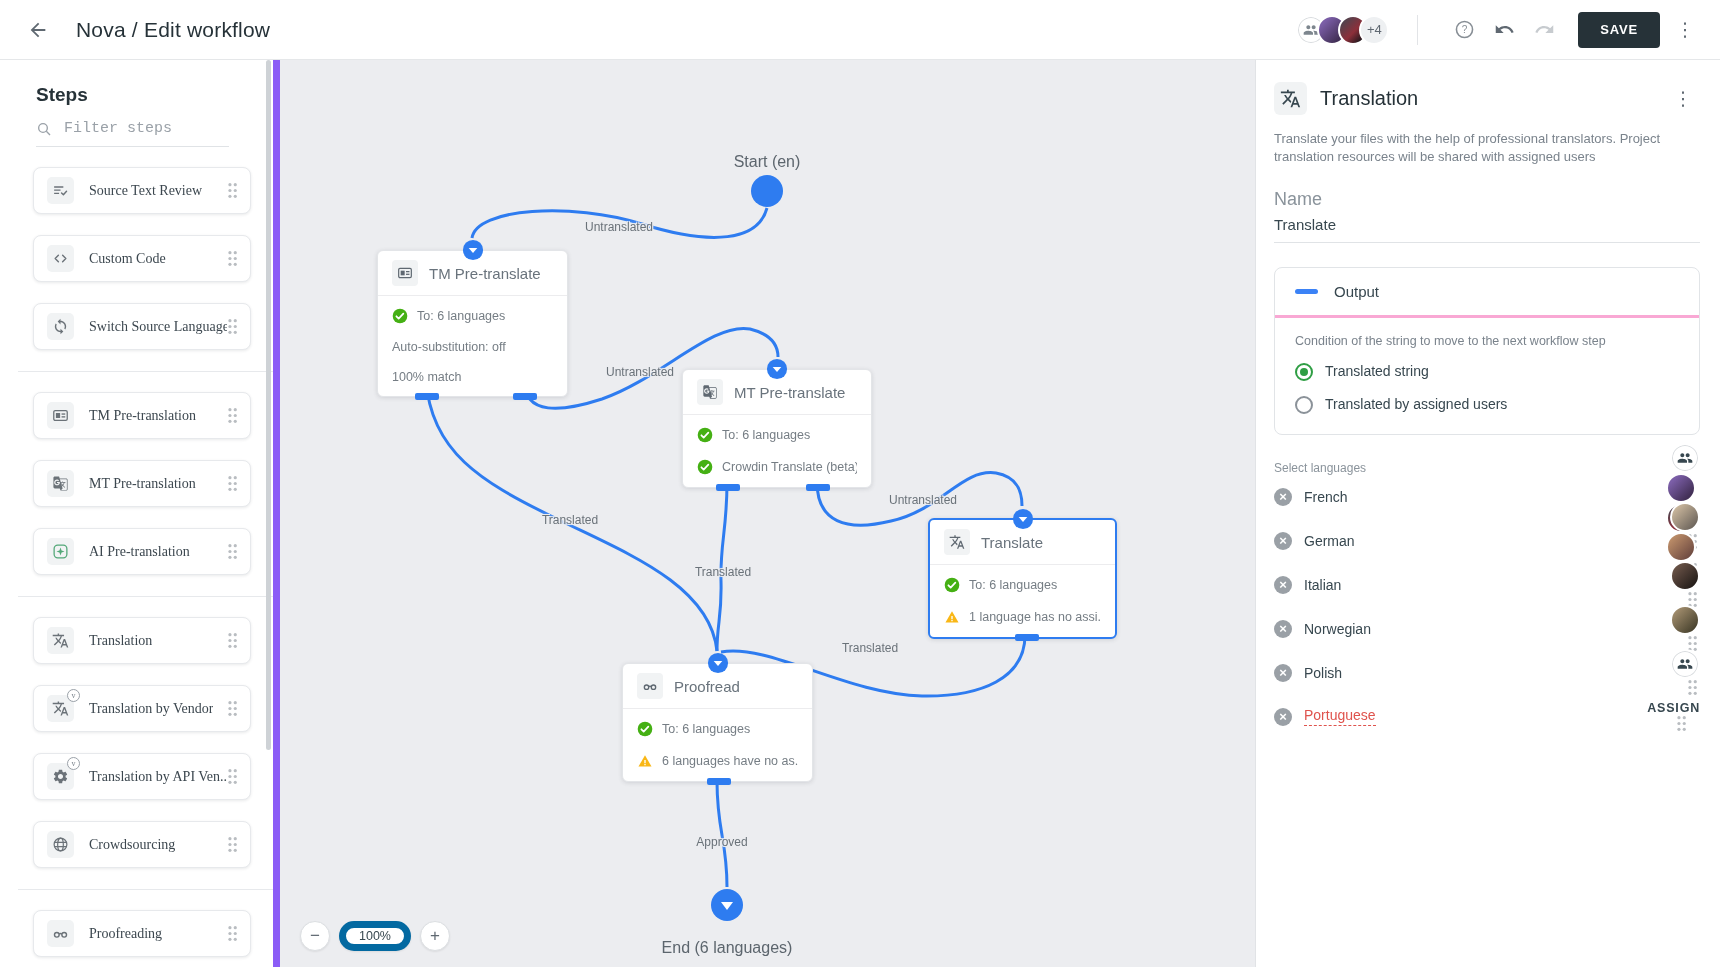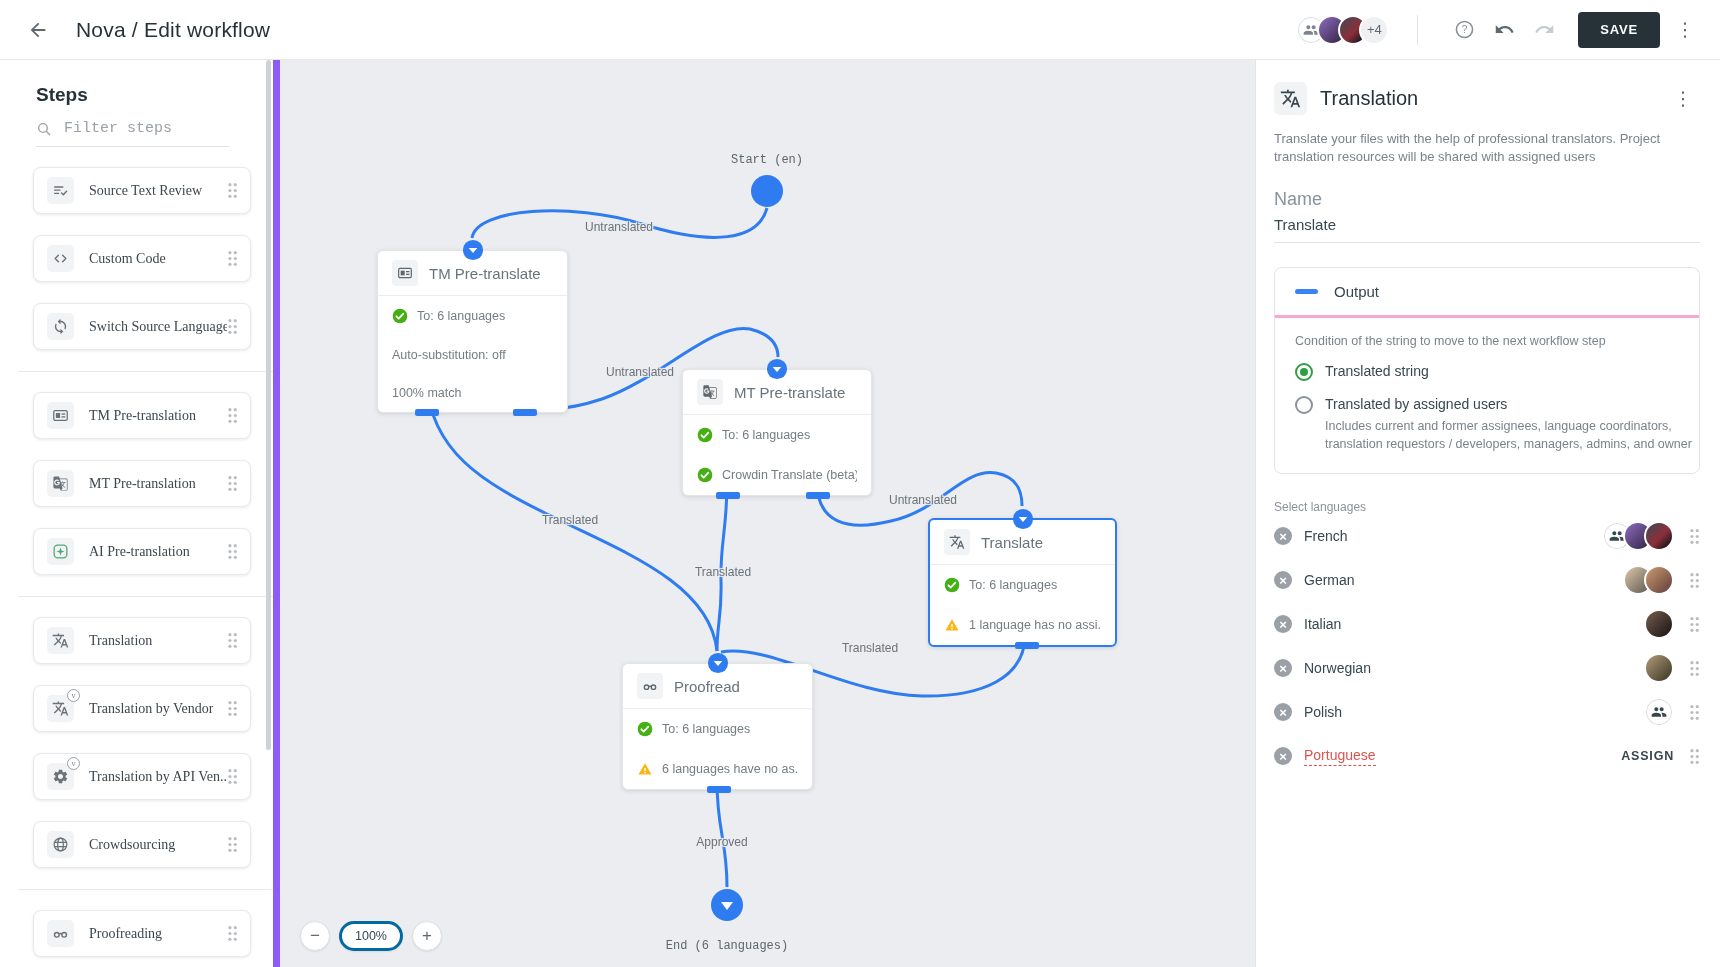--- a/index.html
+++ b/index.html
@@ -59,35 +59,35 @@
   .edge-label { position:absolute; transform:translate(-50%,-50%); font-size:12px; color:#6a7279; white-space:nowrap;
                 text-shadow:-1px -1px 0 #ecedf0,1px -1px 0 #ecedf0,-1px 1px 0 #ecedf0,1px 1px 0 #ecedf0,0 0 5px #ecedf0; }
   .flow-card { position:absolute; background:#fff; border:1px solid #e3e5e8; border-radius:6px;
                box-shadow:0 1px 4px rgba(55,65,75,.16); }
   .flow-card.selected { border:2px solid #2e7cf0; }
   .card-head { display:flex; align-items:center; padding:9px 14px; border-bottom:1px solid #ececee; }
   .nicon { width:26px; height:26px; border-radius:4px; background:#f1f3f4; display:flex; align-items:center; justify-content:center; flex:none; }
   .nicon svg { width:16px; height:16px; fill:#5f6871; color:#5f6871; }
   .ntitle { font-size:15px; color:#69737c; margin-left:11px; white-space:nowrap; }
   .card-body { padding:10px 14px 12px; }
-  .nrow { display:flex; align-items:center; margin-top:24px; }
+  .nrow { display:flex; align-items:center; margin-top:16px; }
   .nrow:first-child { margin-top:2px; }
   .nrow .sicon { width:16px; height:16px; margin-right:9px; flex:none; display:flex; }
   .nrow .sicon svg { width:16px; height:16px; }
   .nrow span.txt { font-size:12.5px; color:#757d84; white-space:nowrap; overflow:hidden; }
   .in-conn { position:absolute; top:-12px; left:50%; transform:translateX(-50%); width:22px; height:22px; z-index:3; }
   .out-conn { position:absolute; bottom:-4px; width:24px; height:7px; background:#2e7cf0; border-radius:2px; }
   .terminal { position:absolute; width:32px; height:32px; border-radius:50%; background:#2e7cf0; display:flex; align-items:center; justify-content:center; }
   .terminal .tri { width:0; height:0; border-left:6px solid transparent; border-right:6px solid transparent; border-top:8px solid #fff; margin-top:2px; }
-  .term-label { position:absolute; font-size:12px; color:#5c656d; text-align:center; white-space:nowrap; transform:translateX(-50%);
-                text-shadow:-1px -1px 0 #ecedf0,1px -1px 0 #ecedf0,-1px 1px 0 #ecedf0,1px 1px 0 #ecedf0;font-family:Liberation Mono, monospace; }
+  .term-label { position:absolute; font-size:16px; color:#5c656d; text-align:center; white-space:nowrap; transform:translateX(-50%);
+                text-shadow:-1px -1px 0 #ecedf0,1px -1px 0 #ecedf0,-1px 1px 0 #ecedf0,1px 1px 0 #ecedf0; }
   .zoombar { position:absolute; left:20px; bottom:16px; display:flex; align-items:center; gap:9px; }
   .zbtn { width:30px; height:30px; border-radius:50%; background:#fff; border:1px solid #dcdfe2; box-shadow:0 1px 2px rgba(0,0,0,.08);
           display:flex; align-items:center; justify-content:center; font-size:17px; color:#5f6871; cursor:pointer; font-family:"Liberation Sans",sans-serif; }
-  .zpill { height:30px; border-radius:16px; background:#fff; border:3px solid #0369a1; box-shadow:0 1px 2px rgba(0,0,0,.08);
+  .zpill { height:30px; border-radius:16px; background:#fff; border:7px solid #0369a1; box-shadow:0 1px 2px rgba(0,0,0,.08);
            display:flex; align-items:center; padding:0 13px; font-size:12.5px; color:#37474f; }
 
   
   .panel { position:absolute; left:1255px; top:60px; width:465px; height:907px; background:#fff; border-left:1px solid #e1e3e6;
            padding:22px 20px 0 18px; overflow:hidden; z-index:20; }
   .panel-head { display:flex; align-items:center; }
   .panel-icon { width:33px; height:33px; border-radius:6px; background:#f1f3f4; display:flex; align-items:center; justify-content:center; }
   .panel-icon svg { width:21px; height:21px; fill:#37474f; }
   .panel-title { font-size:20px; font-weight:500; color:#263238; margin-left:13px; }
   .panel-head .kebab { margin-left:auto; }
@@ -109,21 +109,21 @@
   .opt-desc { margin-top:5px; font-size:12.5px; line-height:1.45; color:#7a838c; width:370px; }
   .langs-label { margin-top:26px; font-size:12px; color:#8a939b; }
   .add-more { border:none; outline:none; background:transparent; width:100%; font-family:"Liberation Sans",sans-serif;
               font-size:15px; color:#37474f; padding:8px 0 10px; border-bottom:1px solid #e0e3e6; }
   .add-more::placeholder { color:#a3abb2; }
   .lang-row { display:flex; align-items:center; height:44px; }
   .x-btn { width:18px; height:18px; border-radius:50%; background:#9aa0a6; color:#fff; display:flex; align-items:center; justify-content:center;
            font-size:13px; font-weight:700; line-height:1; flex:none; cursor:pointer; }
   .lang-name { font-size:14px; color:#37474f; margin-left:12px; }
   .lang-name.unassigned { color:#df534d; border-bottom:1px dashed #df534d; padding-bottom:2px; }
-  .lang-right { margin-left:auto; display:flex; align-items:center; }
+  .lang-right { margin-left:auto; display:flex; align-items:center;flex-direction:column; }
   .assign-label { font-size:12.5px; font-weight:700; letter-spacing:.8px; color:#37474f; cursor:pointer; }
   .lang-row .drag { margin-left:15px; }
 </style>
 </head>
 <body>
 
 <header class="topbar">
   <button class="back-btn">
     <svg viewBox="0 0 24 24">
         <path d="M20 11H7.83l5.59-5.59L12 4l-8 8 8 8 1.41-1.41L7.83 13H20v-2z"></path>
@@ -625,21 +625,20 @@
           <div class="opt">
             <span class="radio sel"></span>
             <div class="opt-main">
               <div class="opt-label">Translated string</div>
             </div>
           </div>
           <div class="opt">
             <span class="radio"></span>
             <div class="opt-main">
               <div class="opt-label">Translated by assigned users</div>
-              <div class="opt-desc">Includes current and former assignees, language coordinators, translation requestors / developers, managers, admins, and owner</div>
             </div>
           </div>
         </div>
     </div>
   </div>
 
   <div class="langs-label">Select languages</div>
   <div id="language-list">
       <div class="lang-row">
         <span class="x-btn">×</span>

